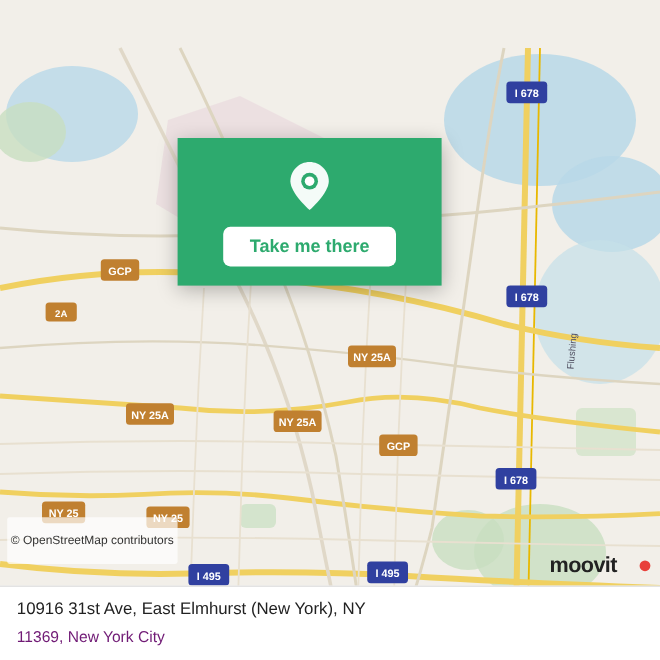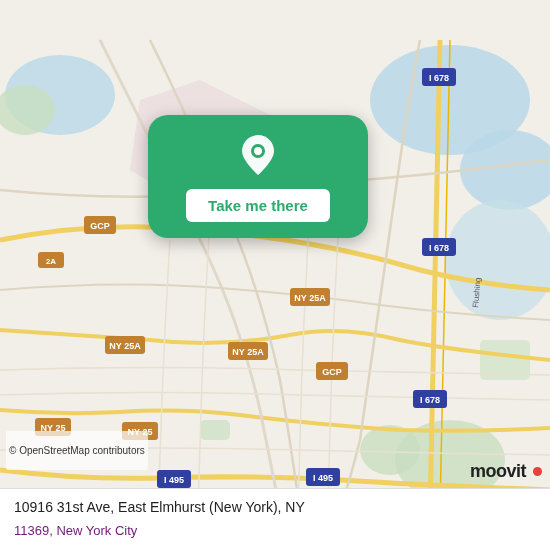--- a/index.html
+++ b/index.html
@@ -35,21 +35,21 @@
       height: 100%;
     }
 
     
     #popup-card {
       position: absolute;
       top: 115px;
       left: 148px;
       width: 220px;
       background: #2daa6e;
-      border-radius: 20px;
+      border-radius: 0;
       display: flex;
       flex-direction: column;
       align-items: center;
       padding: 18px 20px 16px 20px;
       box-shadow: 0 4px 16px rgba(0,0,0,0.28);
       z-index: 10;
     }
 
     #location-icon-wrap {
       width: 44px;
@@ -113,21 +113,21 @@
     }
 
     
     #moovit-logo {
       position: absolute;
       bottom: 68px;
       right: 8px;
       z-index: 9;
       display: flex;
       align-items: center;
-      gap: 6px;
+      gap: 18px;
     }
 
     #moovit-text {
       font-size: 18px;
       font-weight: 700;
       color: #222;
       letter-spacing: -0.5px;
     }
   </style>
 </head>

